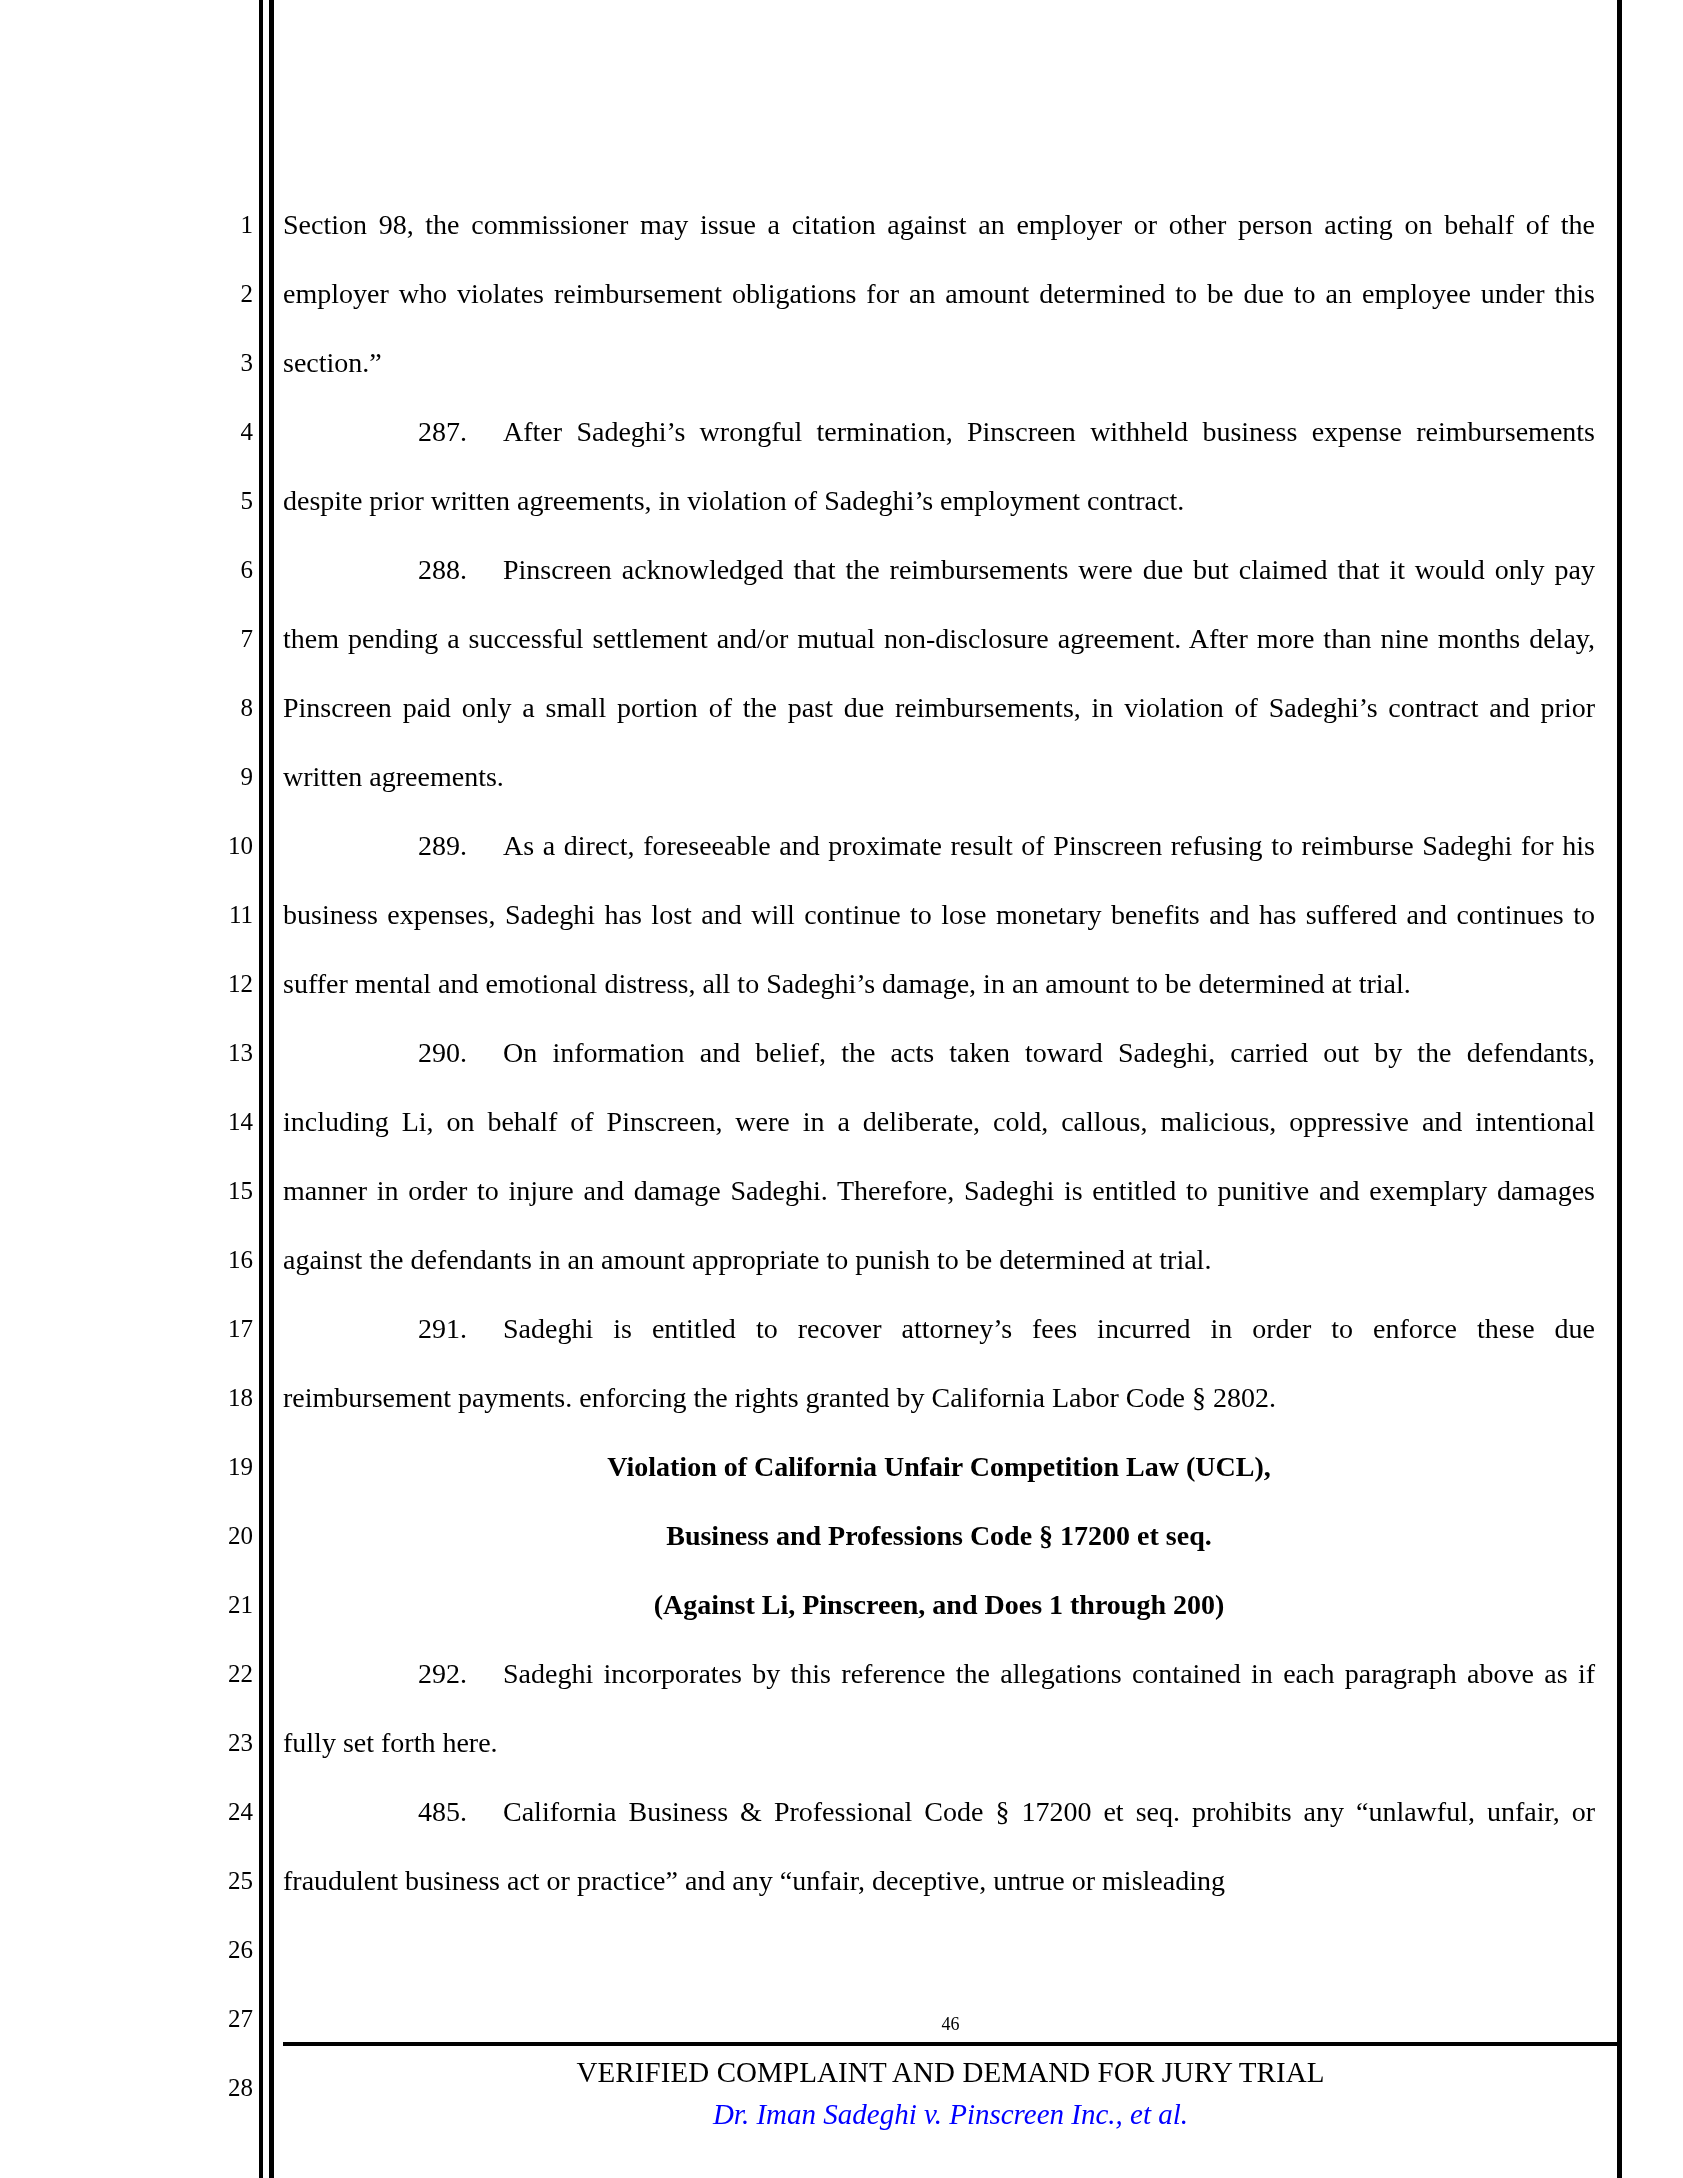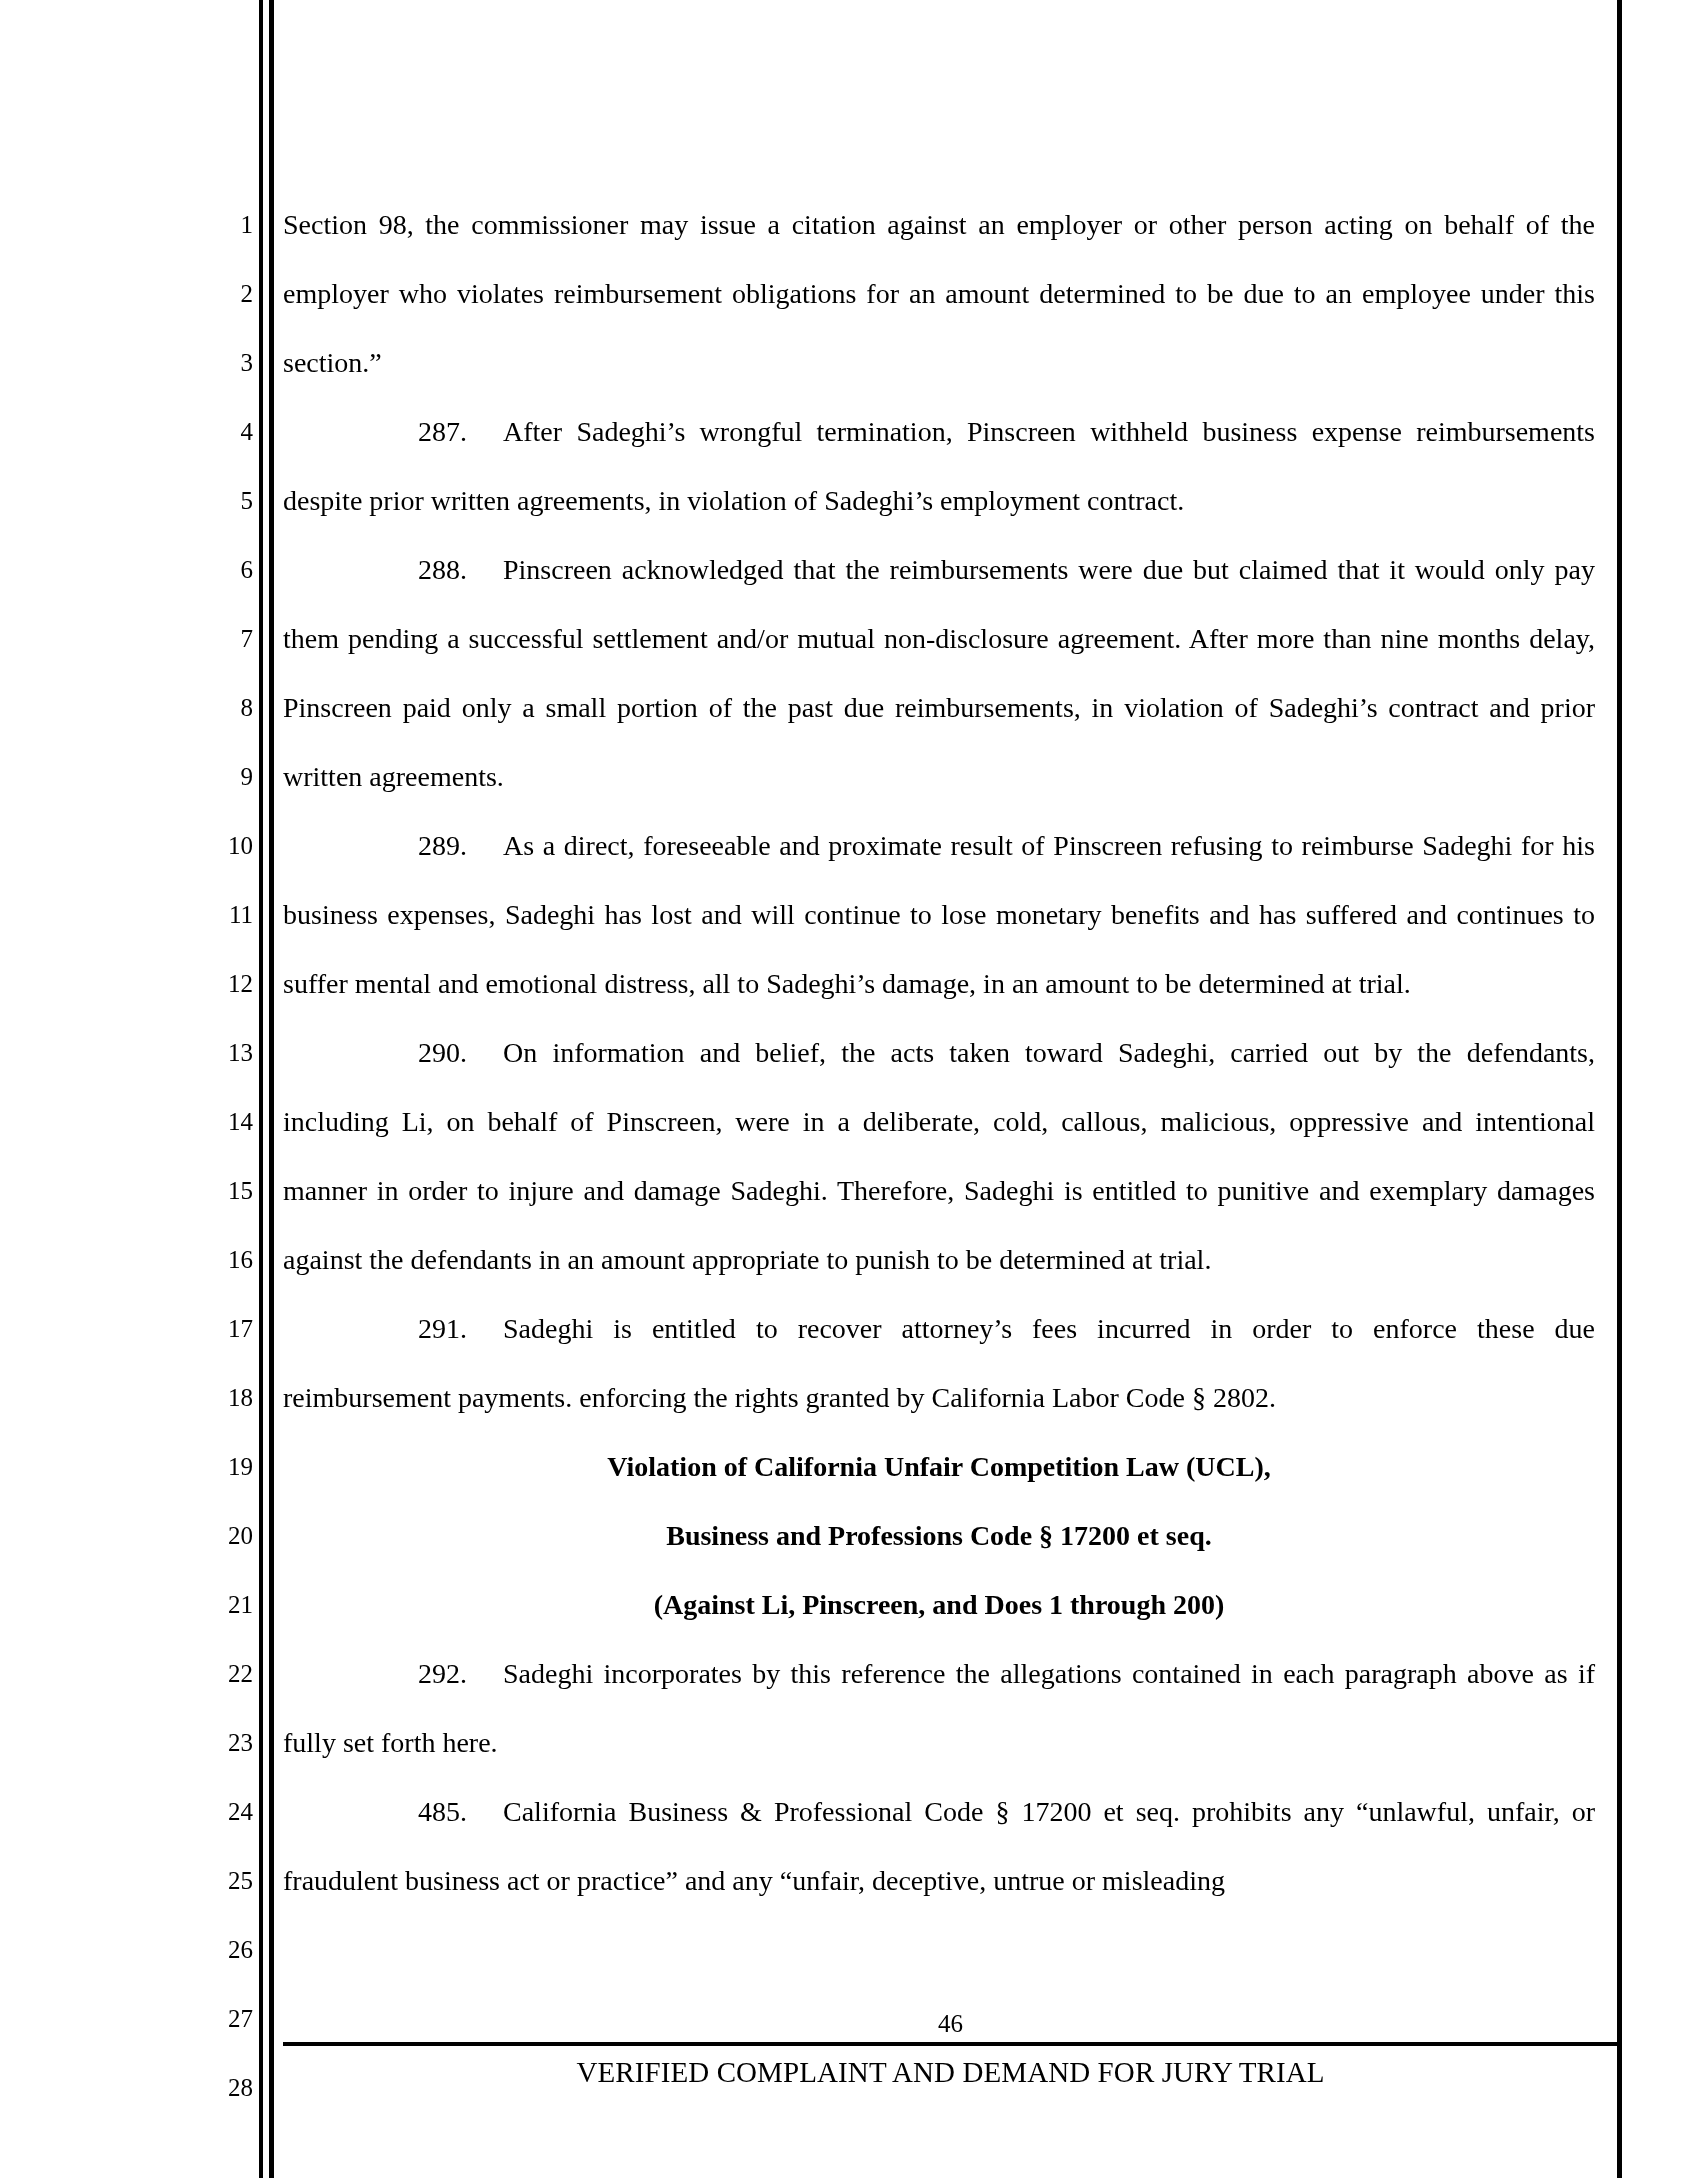--- a/index.html
+++ b/index.html
@@ -64,21 +64,21 @@
   }
 
   
   #footer{
     position:absolute;
     left:283px;top:2010px;
     width:1335px;
     text-align:center;
   }
   #page-number{
-    font-size:25px;
+    font-size:18px;
     line-height:28px;
     text-align:center;
     margin:0 0 4px 0;
   }
   #footer-rule{
     height:4px;background:#000;width:100%;margin:0;
   }
   #footer-title{
     font-size:29px;
     line-height:40px;
@@ -156,16 +156,17 @@
     <p class="para"><span class="ind"></span><span class="num">292.</span><span class="gap"></span><span>Sadeghi incorporates by this reference the allegations contained in each paragraph above as if fully set forth here.</span></p>
 
     <p class="para"><span class="ind"></span><span class="num">485.</span><span class="gap"></span><span>California Business &amp; Professional Code § 17200 et seq. prohibits any “unlawful, unfair, or fraudulent business act or practice” and any “unfair, deceptive, untrue or misleading</span></p>
 
   </div>
 
   <div id="footer">
     <div id="page-number">46</div>
     <div id="footer-rule"></div>
     <div id="footer-title">VERIFIED COMPLAINT AND DEMAND FOR JURY TRIAL</div>
+    <div id="footer-case" style="color: rgb(0, 0, 255);">Dr. Iman Sadeghi v. Pinscreen Inc., et al.</div>
   </div>
 
 </div>
 
 
 </body></html>

